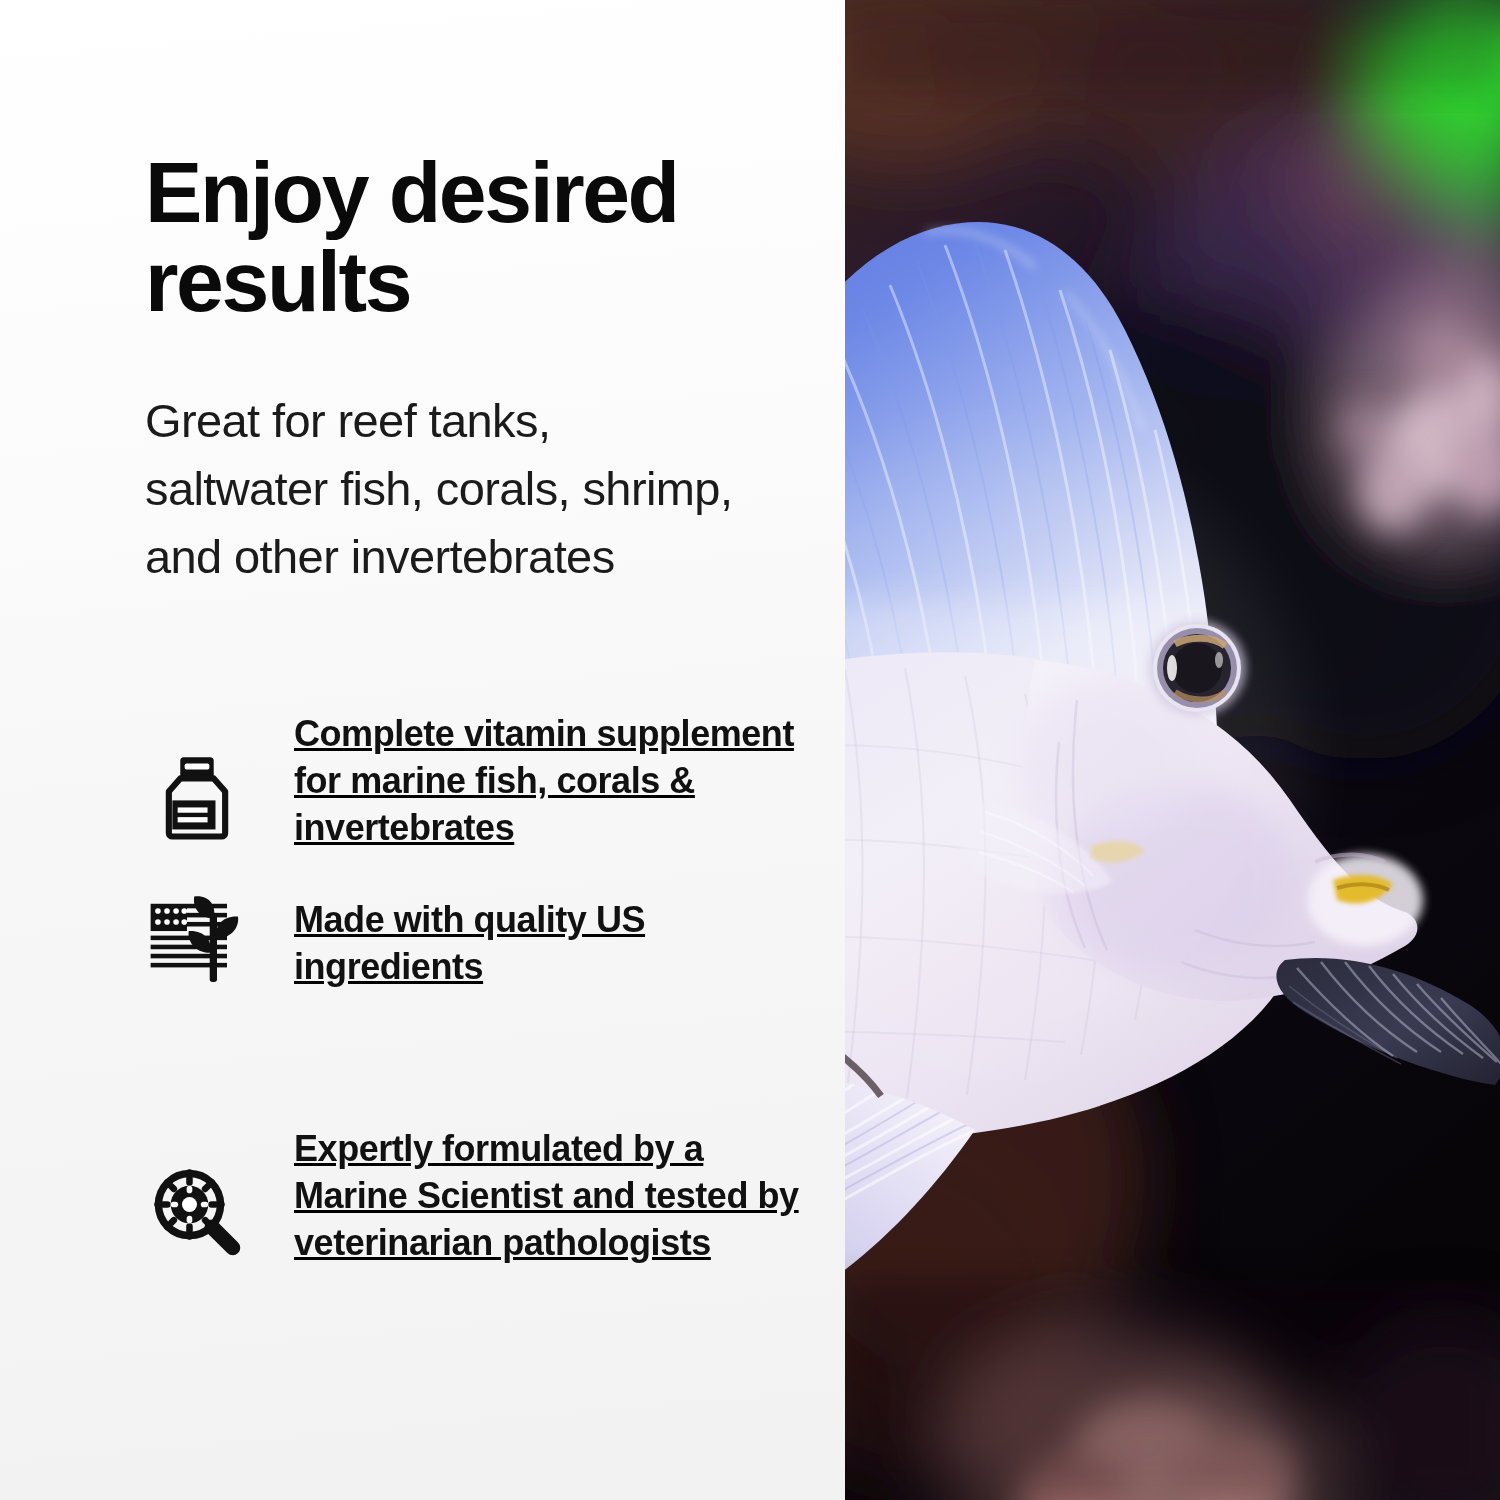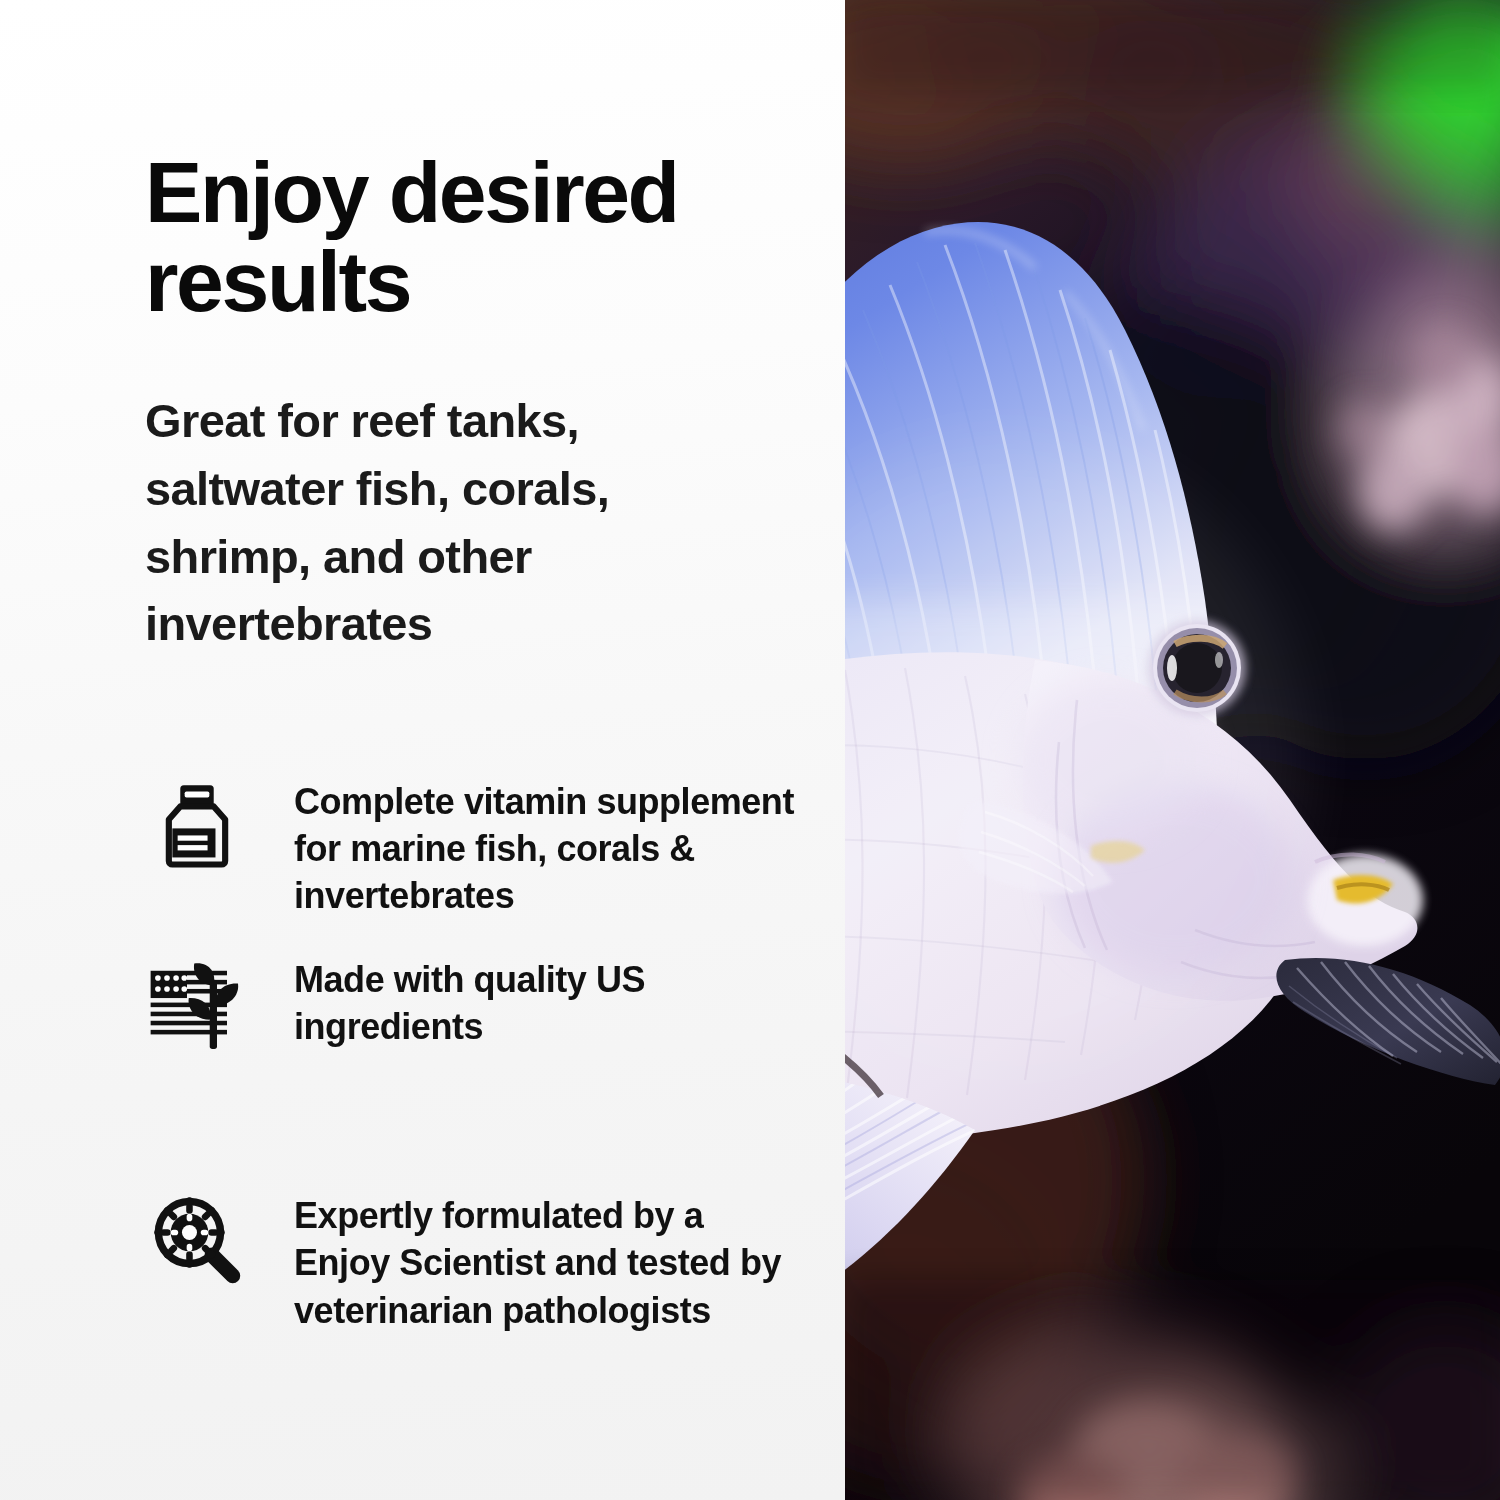--- a/index.html
+++ b/index.html
@@ -40,36 +40,37 @@
     letter-spacing:-2.4px;
     color:#0a0a0a;
     max-width:660px;
     font-family:"Liberation Sans", sans-serif;
   }
 
   .subhead {
     margin-top:62px;
     font-size:47px;
     line-height:1.44;
-    font-weight:700;
+    font-weight:400;
     letter-spacing:-0.6px;
     color:#1b1b1b;
     max-width:600px;
   }
 
   
   .features {
     margin-top:118px;
     width:680px;
   }
 
   .feature {
     display:flex;
-    align-items:flex-start;
+    align-items:flex-end;
     gap:45px;
+    text-decoration:underline;
   }
   .feature + .feature { margin-top:35px; }
   .feature.spaced { margin-top:132px; }
 
   .feature-icon {
     flex:0 0 104px;
     width:104px;
     height:104px;
     display:flex;
     align-items:flex-start;
@@ -201,21 +202,21 @@
             <circle cx="42" cy="41" r="8" fill="#ffffff"></circle>
 
             <g fill="#ffffff">
               <rect x="39" y="21" width="6" height="8" rx="3"></rect>
               <rect x="39" y="53" width="6" height="8" rx="3"></rect>
               <rect x="22" y="38" width="8" height="6" rx="3"></rect>
               <rect x="54" y="38" width="8" height="6" rx="3"></rect>
             </g>
           </svg>
         </span>
-        <span class="feature-text">Expertly formulated by a Enjoy Scientist and tested by veterinarian pathologists</span>
+        <span class="feature-text">Expertly formulated by a Marine Scientist and tested by veterinarian pathologists</span>
       </div>
 
     </div>
   </div>
 
   <div class="photo-panel">
     <svg viewBox="0 0 655 1500" preserveAspectRatio="xMidYMid slice" aria-hidden="true">
       <defs>
 
         <filter id="bgblur" x="-25%" y="-25%" width="150%" height="150%">

